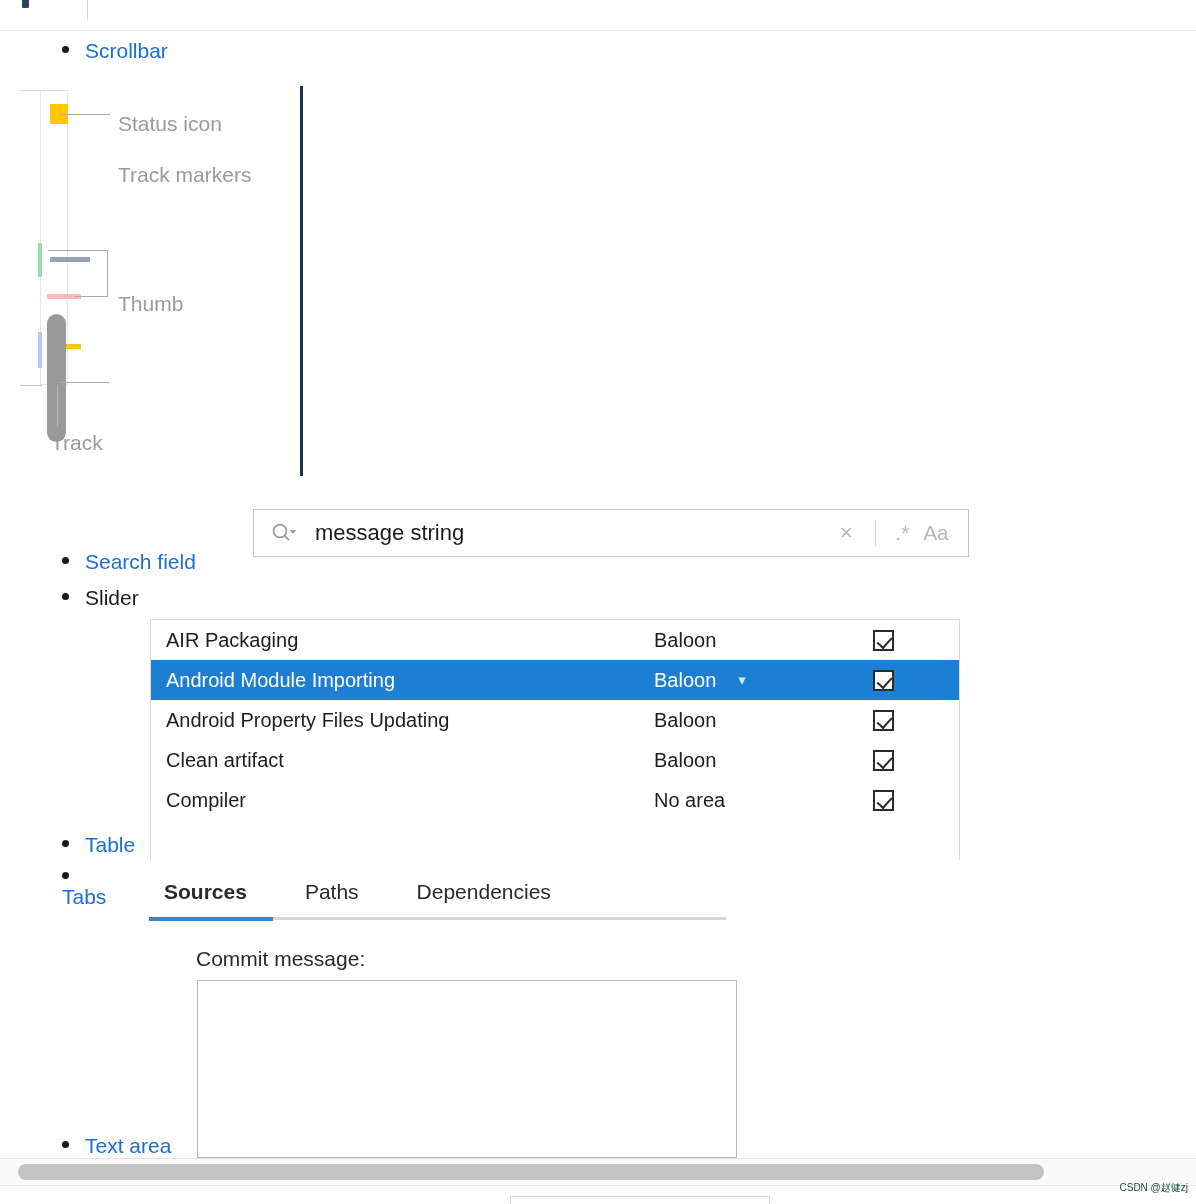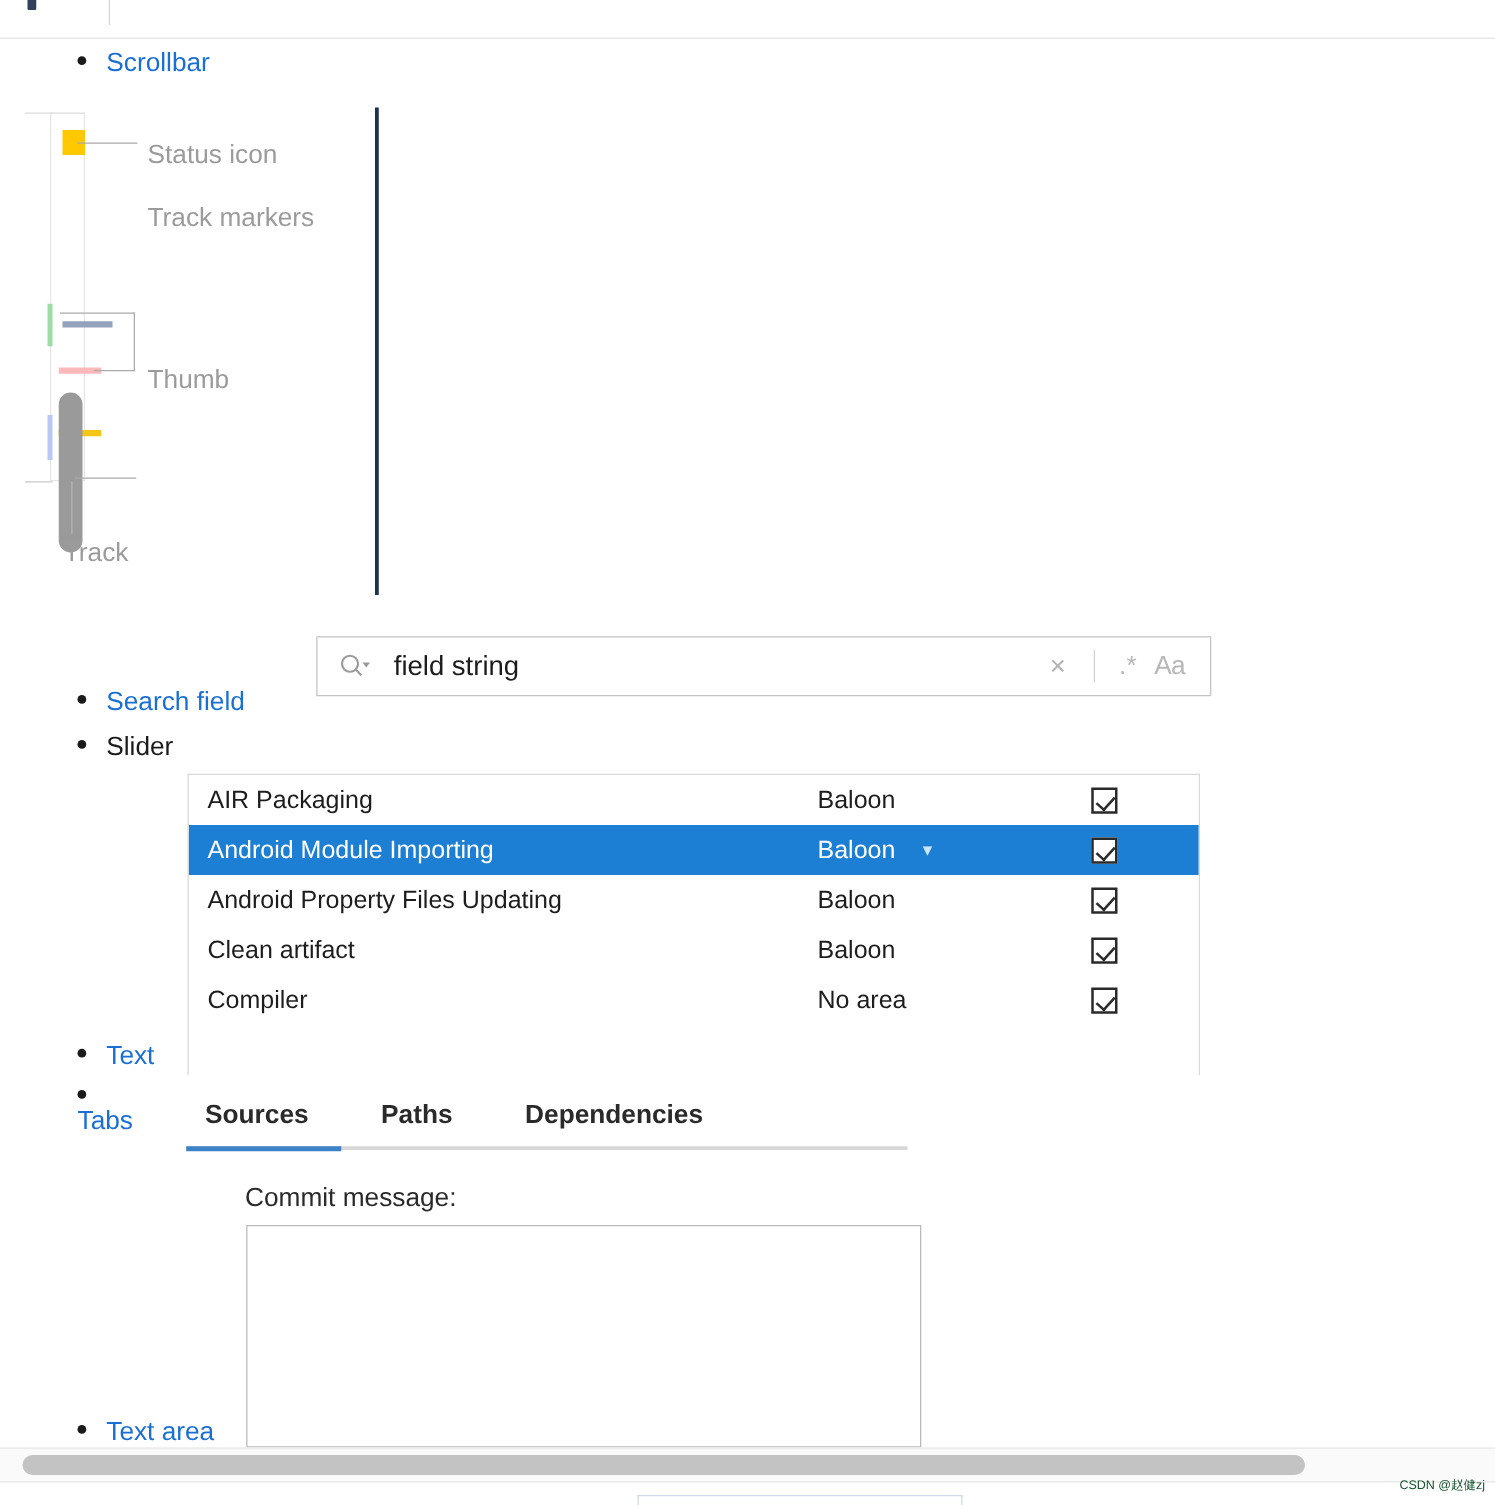--- a/index.html
+++ b/index.html
@@ -295,21 +295,21 @@
     width: 577px;
   }
   .tabrow {
     display: flex;
     align-items: flex-end;
     font-size: 21px;
     color: #2a2a2a;
     gap: 58px;
     padding-left: 15px;
   }
-  .tabrow .tab { padding-bottom: 13px; font-weight: bold; }
+  .tabrow .tab { padding-bottom: 13px; }
   .tabrow .tab.active { font-weight: bold; }
   .tabline {
     position: relative;
     height: 3px;
     background: #d8d8d8;
     width: 577px;
   }
   .tabline .active-underline {
     position: absolute;
     left: 0; top: 0;
@@ -409,21 +409,21 @@
   <div class="sb-divider"></div>
 
   <div class="searchfield">
     <span class="sf-magnifier">
       <svg width="26" height="22" viewBox="0 0 26 22">
         <circle cx="9" cy="9" r="6.4" fill="none" stroke="#9a9a9a" stroke-width="1.7"></circle>
         <line x1="13.6" y1="13.6" x2="18" y2="18.2" stroke="#9a9a9a" stroke-width="1.7"></line>
         <polygon points="19,8 25,8 22,12" fill="#9a9a9a"></polygon>
       </svg>
     </span>
-    <span class="sf-text">field string</span>
+    <span class="sf-text">message string</span>
     <span class="sf-clear">×</span>
     <span class="sf-sep"></span>
     <span class="sf-regex">.*</span>
     <span class="sf-case">Aa</span>
   </div>
 
   <div class="bullet" style="left:62px; top:549px;">
     <span class="dot"></span>
     <span class="lbl-link">Search field</span>
   </div>
@@ -482,21 +482,21 @@
         <span>No area</span>
       </div>
       <div class="cell-log">
         <span class="chk"></span>
       </div>
     </div>
   </div>
 
   <div class="bullet" style="left:62px; top:832px;">
     <span class="dot"></span>
-    <span class="lbl-link">Text</span>
+    <span class="lbl-link">Table</span>
   </div>
 
   <div class="tabs">
     <div class="tabrow">
       <span class="tab active">Sources</span>
       <span class="tab">Paths</span>
       <span class="tab">Dependencies</span>
     </div>
     <div class="tabline">
       <div class="active-underline"></div>

